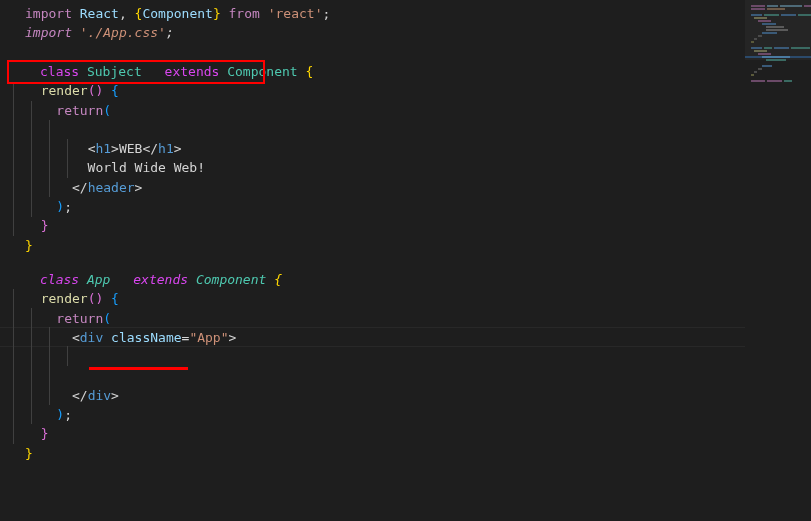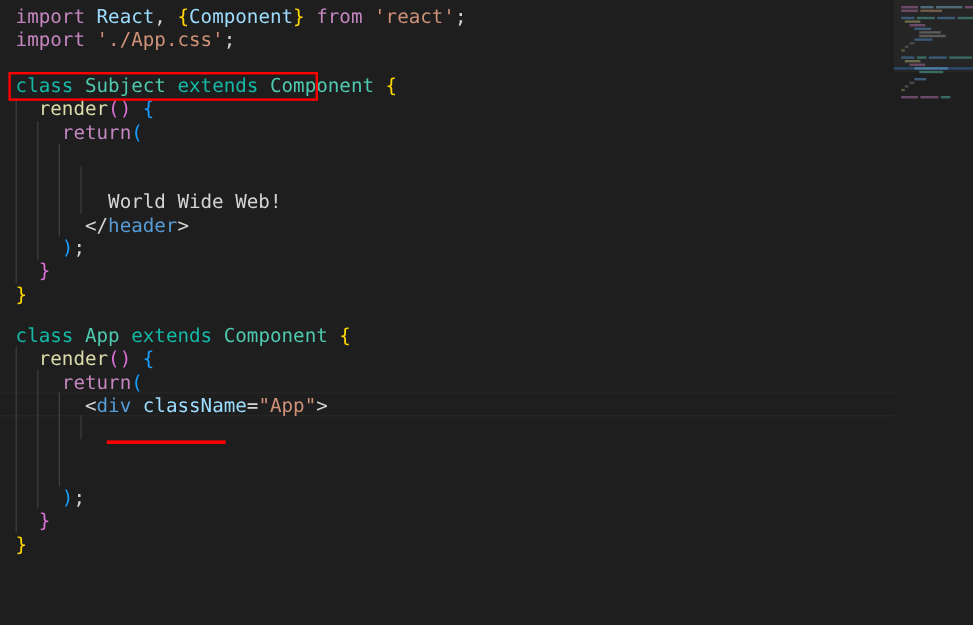--- a/index.html
+++ b/index.html
@@ -25,40 +25,40 @@
   #code-layer {
     position: absolute;
     left: 0;
     top: 0;
     width: 745px;
     height: 521px;
   }
 
   .code-line {
     position: absolute;
-    left: 0;
+    left: 12px;
     width: 745px;
     height: 19.3px;
     line-height: 19.3px;
     white-space: pre;
     font-family: "DejaVu Sans Mono", monospace;
-    font-size: 16px;
+    font-size: 13px;
     letter-spacing: 0px;
     color: #d4d4d4;
   }
   .code-text {
     position: absolute;
     left: 13px;
     top: 0;
     white-space: pre;
   }
 
   
   .t-kw       { color: #c586c0; }  
-  .t-ctrl     { color: #14b8a6; }  
+  .t-ctrl     { color: #d946ef; margin-left: 15px; }  
   .t-var      { color: #9cdcfe; }  
   .t-type     { color: #4ec9b0; }  
   .t-str      { color: #ce9178; }  
   .t-fn       { color: #dcdcaa; }  
   .t-punct    { color: #d4d4d4; }
   .t-tag      { color: #569cd6; }  
   .t-tagname  { color: #4ec9b0; }  
   .t-attr     { color: #9cdcfe; }  
   .t-plain    { color: #d4d4d4; }
   .t-ret      { color: #c586c0; }
@@ -152,39 +152,42 @@
 
     <div class="indent-guide" style="left:13px; top:289px; height:155px;"></div>
     <div class="indent-guide" style="left:31px; top:308px; height:116px;"></div>
     <div class="indent-guide" style="left:49px; top:327px; height:78px;"></div>
     <div class="indent-guide" style="left:67px; top:346px; height:20px;"></div>
 
     <div class="code-line" style="top:4px;">
       <span class="code-text"><span class="t-kw">import</span><span class="t-plain"> </span><span class="t-var">React</span><span class="t-plain">, </span><span class="br-y">{</span><span class="t-var">Component</span><span class="br-y">}</span><span class="t-plain"> </span><span class="t-kw">from</span><span class="t-plain"> </span><span class="t-str">'react'</span><span class="t-plain">;</span></span>
     </div>
 
-    <div class="code-line" style="top:23.3px;">
+    <div class="code-line" style="top:23.3px;font-style:italic;">
       <span class="code-text"><span class="t-kw">import</span><span class="t-plain"> </span><span class="t-str">'./App.css'</span><span class="t-plain">;</span></span>
     </div>
 
     <div class="code-line" style="top:42.6px;"></div>
 
     <div class="code-line" style="top:61.9px;">
       <span class="code-text"><span class="t-ctrl">class</span><span class="t-plain"> </span><span class="t-type">Subject</span><span class="t-plain"> </span><span class="t-ctrl">extends</span><span class="t-plain"> </span><span class="t-type">Component</span><span class="t-plain"> </span><span class="br-y">{</span></span>
     </div>
 
     <div class="code-line" style="top:81.2px;">
       <span class="code-text"><span class="t-plain">  </span><span class="t-fn">render</span><span class="br-p">()</span><span class="t-plain"> </span><span class="br-b">{</span></span>
     </div>
 
     <div class="code-line" style="top:100.5px;">
       <span class="code-text"><span class="t-plain">    </span><span class="t-ret">return</span><span class="br-b">(</span></span>
     </div>
 
 
+    <div class="code-line" style="top:139.1px;">
+      <span class="code-text"><span class="t-plain">        </span><span class="t-punct">&lt;</span><span class="t-tag">h1</span><span class="t-punct">&gt;</span><span class="t-plain">WEB</span><span class="t-punct">&lt;/</span><span class="t-tag">h1</span><span class="t-punct">&gt;</span></span>
+    </div>
 
     <div class="code-line" style="top:177.7px;">
       <span class="code-text"><span class="t-plain">      </span><span class="t-punct">&lt;/</span><span class="t-tag">header</span><span class="t-punct">&gt;</span></span>
     </div>
 
     <div class="code-line" style="top:158.4px;">
       <span class="code-text"><span class="t-plain">        World Wide Web!</span></span>
     </div>
 
     <div class="code-line" style="top:197px;">
@@ -194,39 +197,42 @@
     <div class="code-line" style="top:216.3px;">
       <span class="code-text"><span class="t-plain">  </span><span class="br-p">}</span></span>
     </div>
 
     <div class="code-line" style="top:235.6px;">
       <span class="code-text"><span class="br-y">}</span></span>
     </div>
 
     <div class="code-line" style="top:254.9px;"></div>
 
-    <div class="code-line" style="top:270px;">
+    <div class="code-line" style="top:270px;font-style:italic;">
       <span class="code-text"><span class="t-ctrl">class</span><span class="t-plain"> </span><span class="t-type">App</span><span class="t-plain"> </span><span class="t-ctrl">extends</span><span class="t-plain"> </span><span class="t-type">Component</span><span class="t-plain"> </span><span class="br-y">{</span></span>
     </div>
 
     <div class="code-line" style="top:289.3px;">
       <span class="code-text"><span class="t-plain">  </span><span class="t-fn">render</span><span class="br-p">()</span><span class="t-plain"> </span><span class="br-b">{</span></span>
     </div>
 
     <div class="code-line" style="top:308.6px;">
       <span class="code-text"><span class="t-plain">    </span><span class="t-ret">return</span><span class="br-b">(</span></span>
     </div>
 
     <div class="code-line" style="top:327.9px;">
       <span class="code-text"><span class="t-plain">      </span><span class="t-punct">&lt;</span><span class="t-tag">div</span><span class="t-plain"> </span><span class="t-attr">className</span><span class="t-punct">=</span><span class="t-str">"App"</span><span class="t-punct">&gt;</span></span>
     </div>
 
 
     <div class="code-line" style="top:366.5px;"></div>
 
+    <div class="code-line" style="top:385.8px;">
+      <span class="code-text"><span class="t-plain">      </span><span class="t-punct">&lt;/</span><span class="t-tag">div</span><span class="t-punct">&gt;</span></span>
+    </div>
 
     <div class="code-line" style="top:405.1px;">
       <span class="code-text"><span class="t-plain">    </span><span class="br-b">)</span><span class="t-plain">;</span></span>
     </div>
 
     <div class="code-line" style="top:424.4px;">
       <span class="code-text"><span class="t-plain">  </span><span class="br-p">}</span></span>
     </div>
 
     <div class="code-line" style="top:443.7px;">

